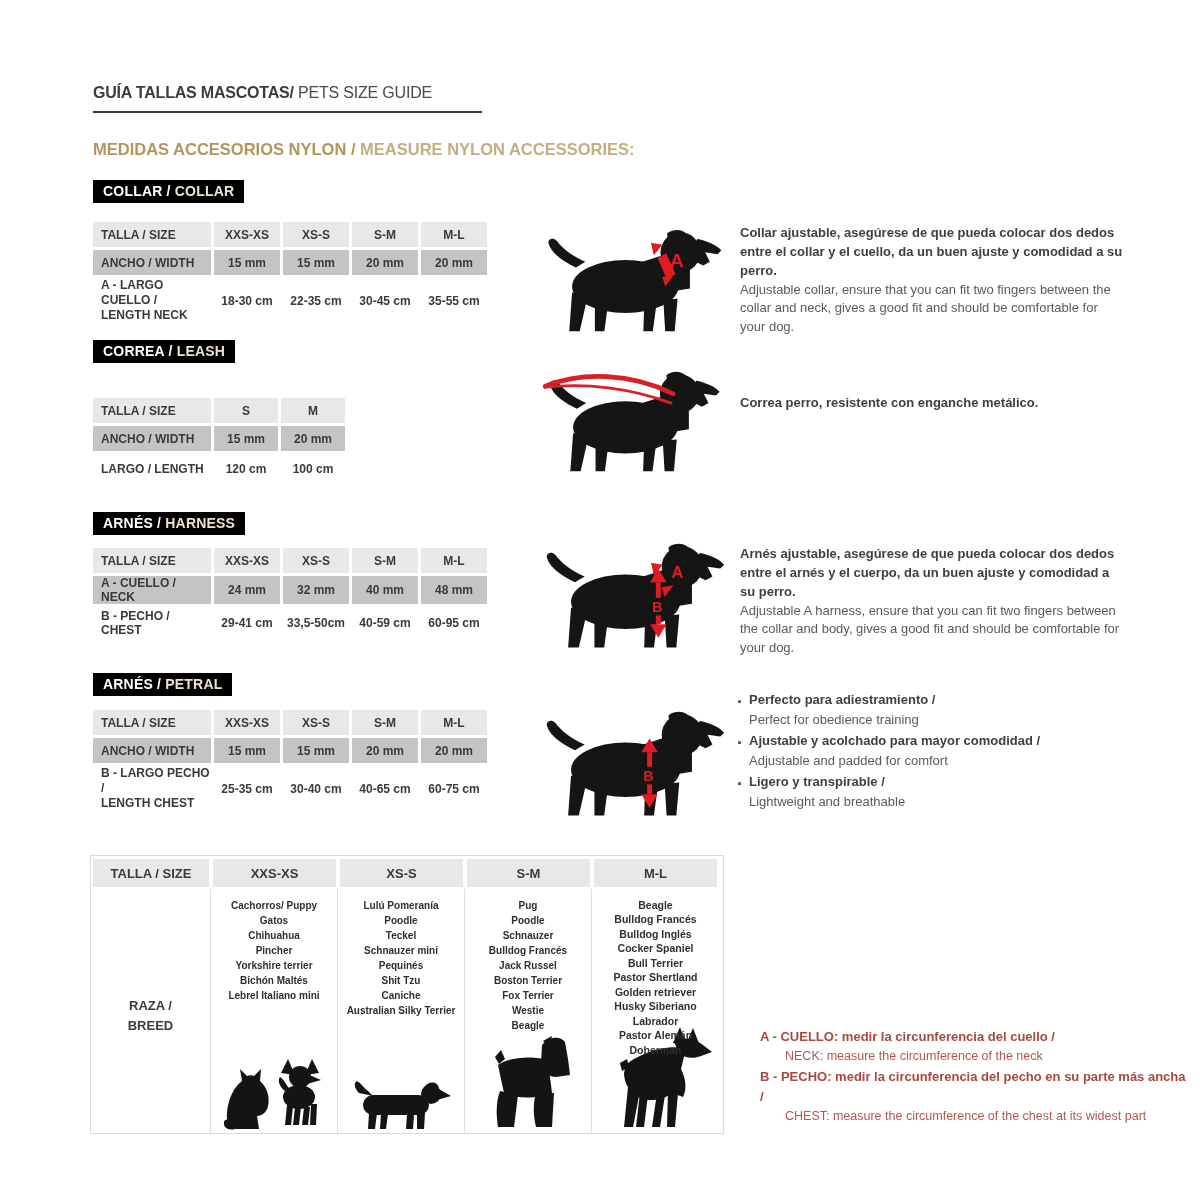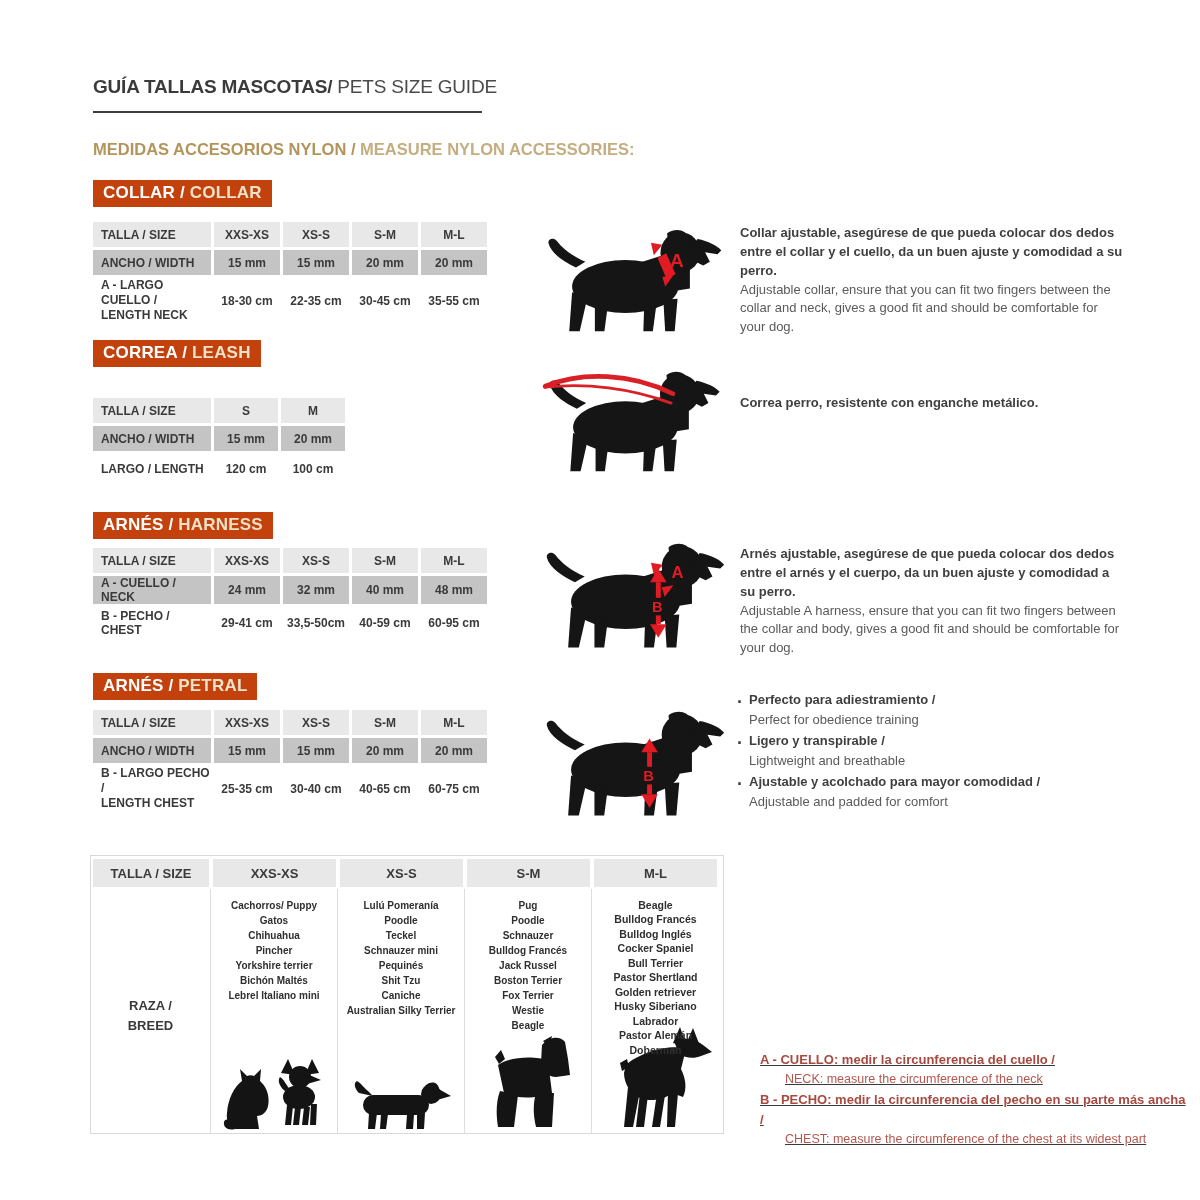--- a/index.html
+++ b/index.html
@@ -1,30 +1,30 @@
 <!DOCTYPE html>
 <html><head>
 <meta charset="utf-8">
 <style>
   * { margin:0; padding:0; box-sizing:border-box; }
   html,body { background:#fff; }
   body { font-family:"Liberation Sans", sans-serif; color:#3a3a3a; }
   .page { position:relative; width:1200px; height:1200px; background:#fff; overflow:hidden; }
 
   
-  .title { position:absolute; left:93px; top:76px; font-size:19px; letter-spacing:-0.2px; white-space:nowrap; }
+  .title { position:absolute; left:93px; top:84px; font-size:16px; letter-spacing:-0.2px; white-space:nowrap; }
   .title .es { font-weight:700; color:#3b3b3b; }
   .title .en { font-weight:400; color:#4a4a4a; }
   .title-rule { position:absolute; left:93px; top:111px; width:389px; border-top:2px solid #3c3c3c; }
   .subtitle { position:absolute; left:93px; top:140px; font-size:16.5px; font-weight:700; white-space:nowrap; }
   .subtitle .es { color:#b3955c; }
   .subtitle .en { color:#c4ad80; }
 
   
-  .badge { position:absolute; background:#c2410c; color:#fff; font-size:17px; font-weight:700;
+  .badge { position:absolute; background:#000000; color:#fff; font-size:14px; font-weight:700;
            padding:3px 10px 4px 10px; letter-spacing:0.2px; white-space:nowrap; }
   .badge .en { color:#eee2c8; }
 
   
   table.size-table { position:absolute; border-collapse:separate; border-spacing:3px; }
   table.size-table td { font-size:12px; font-weight:700; color:#3a3a3a; text-align:center; vertical-align:middle; }
   table.size-table td.c-label { text-align:left; padding-left:8px; width:118px; }
   table.size-table td.c-val { width:66px; }
   table.size-table td.c-val-w { width:64px; }
   tr.r-head td { background:#e8e8e8; height:25px; }
@@ -54,21 +54,21 @@
                       font-size:13px; font-weight:700; color:#3a3a3a; }
   .bt-body { height:244px; }
   .bt-body .bt-cell { position:relative; border-right:1px solid #dedede; padding-top:9px; text-align:center; }
   .bt-body .bt-cell:last-child { border-right:none; }
   .bt-label { display:flex; align-items:center; justify-content:center; font-size:13px; font-weight:700; white-space:pre-line; line-height:1.5; }
   .breed-list { position:relative; z-index:2; font-size:10px; font-weight:700; color:#2f2f2f; line-height:1.5; white-space:pre-line; }
   .breed-list.tight { font-size:10.5px; line-height:1.38; }
   .bt-body svg { position:absolute; bottom:2px; left:50%; transform:translateX(-50%); z-index:1; }
 
   
-  .notes { position:absolute; left:760px; top:1050px; width:430px; font-size:13px; line-height:1.55;text-decoration:underline; }
+  .notes { position:absolute; left:760px; top:1027px; width:430px; font-size:13px; line-height:1.55; }
   .note-es { font-weight:700; color:#a8493f; }
   .note-en { font-weight:400; color:#b4574e; padding-left:25px; font-size:12.5px; }
 
   .sil { fill:#141414; }
   .red { fill:#e01b23; }
 </style>
 </head>
 <body>
 
 <div class="page">
@@ -268,26 +268,26 @@
       <polygon points="110,95 127,95 118.5,109"></polygon>
     </g>
   </svg>
 
   <div class="bullets" style="left:737px; top:690px;">
     <div class="bullet">
       <div class="b-es">Perfecto para adiestramiento /</div>
       <div class="b-en">Perfect for obedience training</div>
     </div>
     <div class="bullet">
+      <div class="b-es">Ajustable y acolchado para mayor comodidad /</div>
+      <div class="b-en">Adjustable and padded for comfort</div>
+    </div>
+    <div class="bullet">
       <div class="b-es">Ligero y transpirable /</div>
       <div class="b-en">Lightweight and breathable</div>
-    </div>
-    <div class="bullet">
-      <div class="b-es">Ajustable y acolchado para mayor comodidad /</div>
-      <div class="b-en">Adjustable and padded for comfort</div>
     </div>
   </div>
 
   <div class="breed-table">
     <div class="bt-row bt-head">
       <div class="bt-cell">TALLA /  SIZE</div>
       <div class="bt-cell">XXS-XS</div>
       <div class="bt-cell">XS-S</div>
       <div class="bt-cell">S-M</div>
       <div class="bt-cell">M-L</div>

